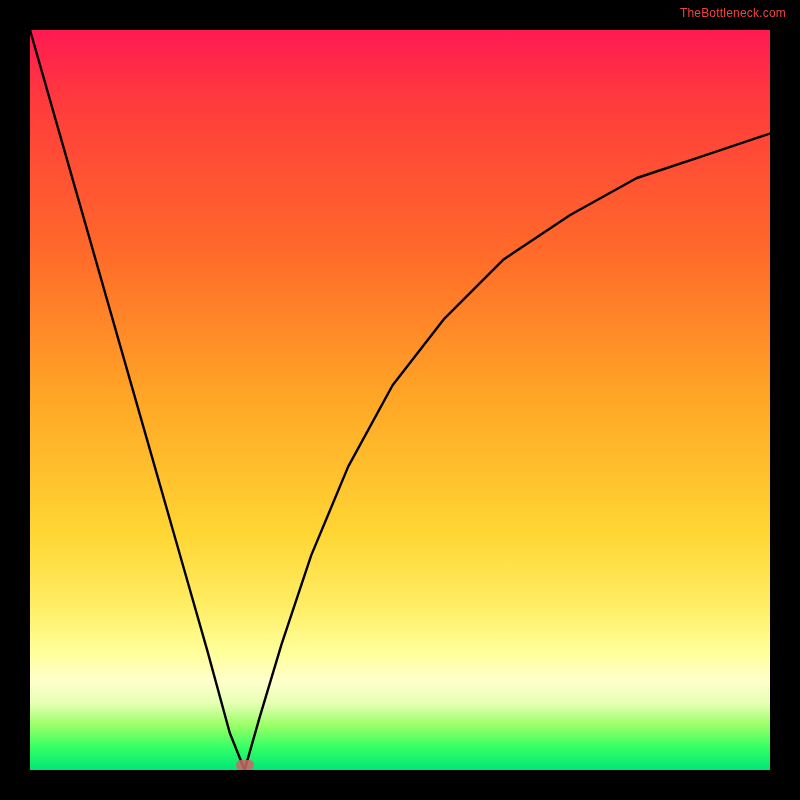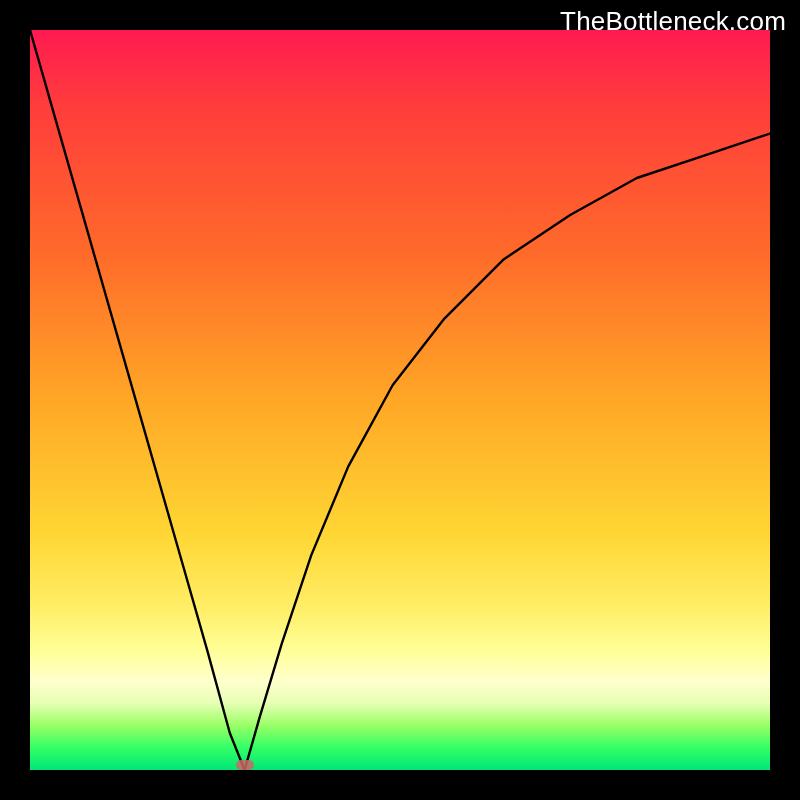--- a/index.html
+++ b/index.html
@@ -36,22 +36,22 @@
       #99ff66 94%,
       #33ff66 97%,
       #00e676 100%
     );
     overflow: hidden;
   }
   .watermark {
     position: absolute;
     top: 6px;
     right: 14px;
-    color: #ffffff;
-    font-size: 26px;
+    color: #ef4444;
+    font-size: 12px;
     font-weight: 500;
     letter-spacing: 0.2px;
     pointer-events: none;
   }
   .marker {
     position: absolute;
     width: 18px;
     height: 10px;
     border-radius: 6px;
     background: #cc6666;

